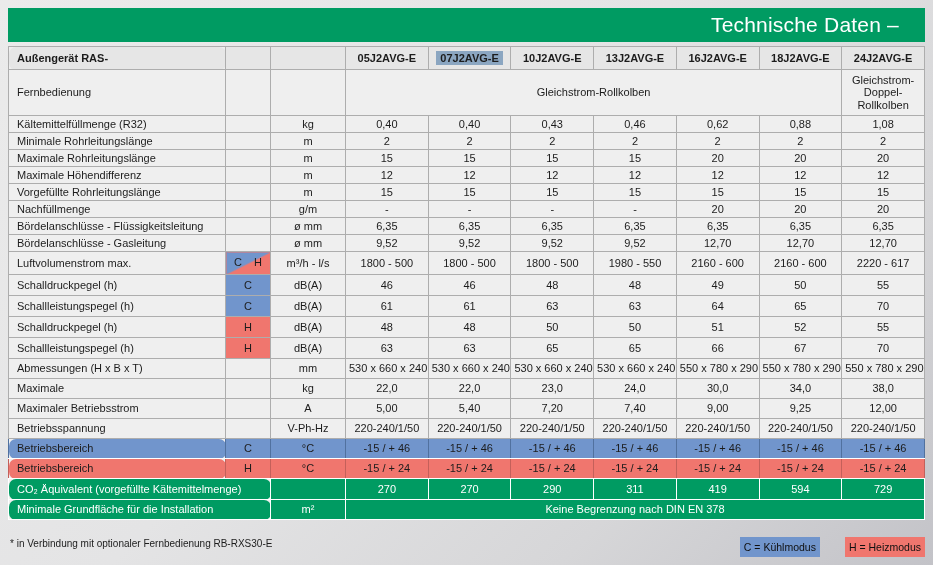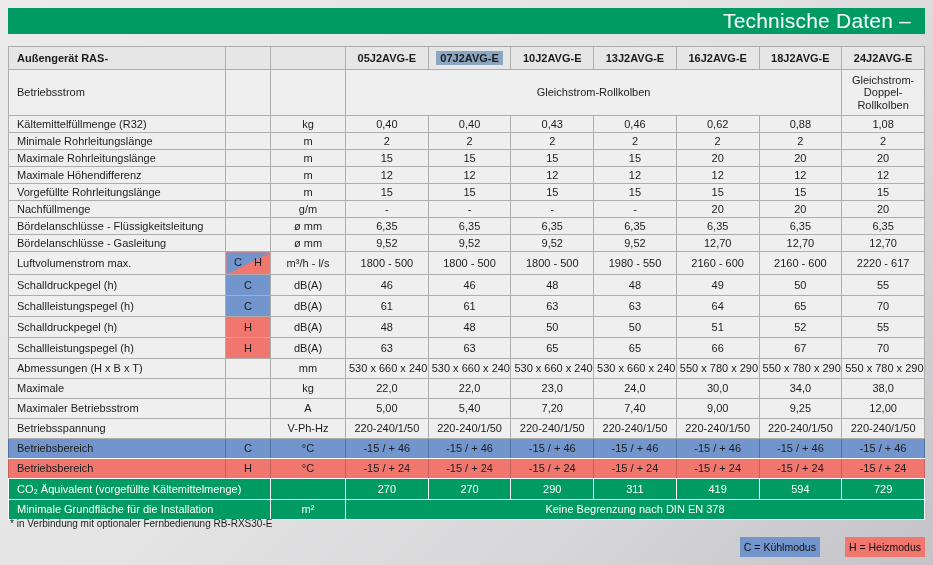--- a/index.html
+++ b/index.html
@@ -8,54 +8,54 @@
   *{box-sizing:border-box;}
   html,body{margin:0;padding:0;}
   body{
     width:933px;height:565px;
     font-family:"Liberation Sans",sans-serif;
     background:linear-gradient(135deg,#ebebeb 0%,#e4e4e5 45%,#d6d6d8 75%,#c3c3c8 100%);
     position:relative;overflow:hidden;
     color:#1c1c1c;
   }
   .titlebar{
-    position:absolute;left:8px;top:8px;width:917px;height:26px;
+    position:absolute;left:8px;top:8px;width:917px;height:34px;
     background:var(--green);color:#fff;
     display:flex;align-items:center;justify-content:flex-end;
-    padding-right:14px;font-size:21px;letter-spacing:.2px;
+    padding-right:26px;font-size:21px;letter-spacing:.2px;
   }
   .titlebar .bold{font-weight:bold;}
   table.spec{
     position:absolute;left:8px;top:46px;width:917px;
     border-collapse:collapse;table-layout:fixed;
     background:#efefef;font-size:11px;color:#1c1c1c;
     border:1px solid #949494;
   }
   td,th{
     border:1px solid #adadad;
     padding:0 3px;text-align:center;vertical-align:middle;
     overflow:hidden;white-space:nowrap;line-height:1.1;
   }
-  th.label,td.label{text-align:left;padding-left:8px;}
+  th.label,td.label{text-align:left;padding-left:8px;border-radius:7px;}
   tr.header-row th{background:#e6e6e6;font-weight:bold;height:23px;font-size:11px;}
   .hl{background:var(--hl);padding:1px 4px;display:inline-block;}
   td.chip-c{background:var(--blue);}
   td.chip-h{background:var(--red);}
   td.diag{
     background:linear-gradient(to bottom right,var(--blue) 49.3%,var(--red) 50.7%);
     position:relative;
   }
   td.diag .dc{position:absolute;left:8px;top:50%;transform:translateY(-54%);}
   td.diag .dh{position:absolute;right:8px;top:50%;transform:translateY(-54%);}
   td.multiline{white-space:normal;line-height:1.15;padding:2px 3px;}
   tr.row-blue td{background:var(--blue);border-color:#51719f;border-bottom:1px solid #fff;}
   tr.row-red td{background:var(--red);border-color:#c4605a;border-bottom:1px solid #fff;}
   tr.row-green td{background:var(--green);color:#fff;border-color:#fff;}
   .footnote{
-    position:absolute;left:10px;top:518px;font-size:10px;color:#1c1c1c;
+    position:absolute;left:10px;top:538px;font-size:10px;color:#1c1c1c;
   }
   .legend{
     position:absolute;right:8px;top:537px;display:flex;gap:9px;font-size:10.5px;
   }
   .legend .chip{padding:4px 4px;color:#101010;margin-left:16px;}
   .legend .chip.cool{background:var(--blue);}
   .legend .chip.heat{background:var(--red);}
 </style>
 </head>
 <body>
@@ -84,21 +84,21 @@
         <th></th>
         <th class="model">05J2AVG-E</th>
         <th class="model"><span class="hl">07J2AVG-E</span></th>
         <th class="model">10J2AVG-E</th>
         <th class="model">13J2AVG-E</th>
         <th class="model">16J2AVG-E</th>
         <th class="model">18J2AVG-E</th>
         <th class="model">24J2AVG-E</th>
       </tr>
       <tr class="row-normal" style="height: 46px;">
-        <td class="label">Betriebsstrom</td>
+        <td class="label">Fernbedienung</td>
         <td class="mode"></td>
         <td class="unit"></td>
         <td colspan="6">Gleichstrom-Rollkolben</td>
         <td class="multiline">Gleichstrom-Doppel-Rollkolben</td>
       </tr>
       <tr class="row-normal" style="height: 17px;">
         <td class="label">Kältemittelfüllmenge (R32)</td>
         <td class="mode"></td>
         <td class="unit">kg</td>
         <td class="val">0,40</td>

